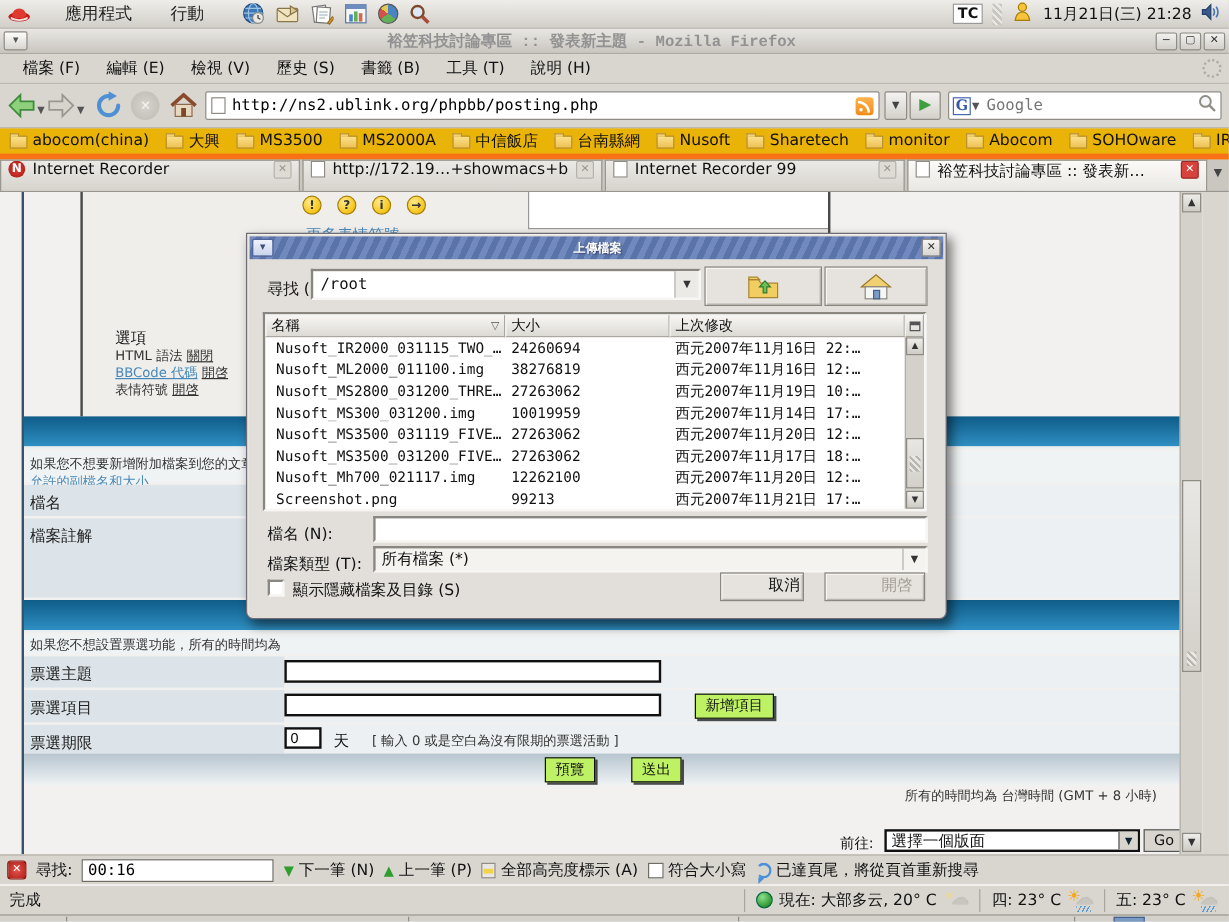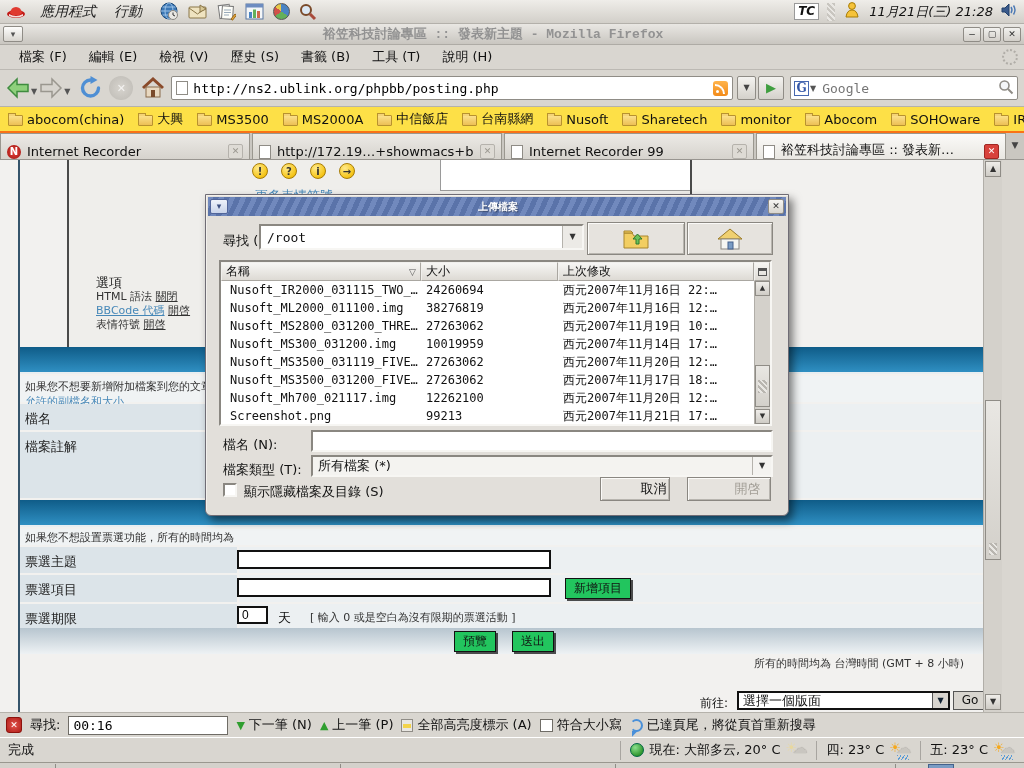--- a/index.html
+++ b/index.html
@@ -3,21 +3,21 @@
 <meta charset="utf-8">
 <style>
   * { margin:0; padding:0; box-sizing:border-box; }
   html,body { width:1024px; height:768px; overflow:hidden; }
   body { font-family:"DejaVu Sans", sans-serif; font-size:13px; color:#111; background:#d9d6d0; }
   #screen { position:relative; width:1024px; height:768px; overflow:hidden; }
 
   
   #desktop-panel { position:absolute; left:0; top:0; width:1024px; height:24px;
     background:linear-gradient(#efede9,#d2cfc9); border-bottom:1px solid #b3b0aa;
-    display:flex; align-items:center; gap:10px; padding:0 6px;font-style:italic; }
+    display:flex; align-items:center; gap:24px; padding:0 6px; }
   .panel-menu { font-size:14px; color:#222; padding:0 4px; }
   .panel-icons { display:flex; align-items:center; gap:9px; margin-left:4px; }
   .panel-right { margin-left:auto; display:flex; align-items:center; gap:8px; }
   .tc-box { background:#fff; border:1px solid #999; font-size:12px; font-weight:bold; padding:0 3px; height:17px; line-height:15px; }
   .hatch { width:8px; height:18px; background:repeating-linear-gradient(45deg,#c9c6c0 0 2px,#e9e7e3 2px 4px); }
   .clock-text { font-size:13px; color:#111; }
   .hat-icon svg, .app-icon svg { display:block; }
 
   
   #titlebar { position:absolute; left:0; top:24px; width:1024px; height:21px;
@@ -55,33 +55,33 @@
     text-align:center; font-size:8px; color:#444; line-height:22px; }
   .go-btn { width:26px; height:24px; background:linear-gradient(#f4f3f0,#d4d1cb); border:1px solid #8f8c86; border-radius:2px;
     margin-left:2px; text-align:center; color:#3f9e3f; font-size:13px; line-height:22px; }
   .searchbox { width:228px; height:24px; background:#fff; border:1px solid #8f8c86; border-radius:2px;
     display:flex; align-items:center; margin-left:6px; padding:0 3px; }
   .g-icon { width:15px; height:15px; border:1px solid #4668b0; font-family:"DejaVu Serif", serif; font-size:12px; font-weight:bold;
     color:#3558a8; text-align:center; line-height:13px; background:#fff; }
   .search-input { flex:1; border:none; outline:none; font-size:13px; color:#9a9a9a; font-family:"DejaVu Sans Mono", monospace; background:transparent; padding-left:4px; }
 
   
-  #bookmarksbar { position:absolute; left:0; top:107px; width:1024px; height:26px; background:#fde047;
-    border-bottom:2px solid #f97316; display:flex; align-items:center; gap:14px; padding:0 8px; overflow:hidden; }
+  #bookmarksbar { position:absolute; left:0; top:107px; width:1024px; height:26px; background:#eab308;
+    border-bottom:5px solid #f97316; display:flex; align-items:center; gap:14px; padding:0 8px; overflow:hidden; }
   .bookmark { display:flex; align-items:center; gap:4px; font-size:13px; white-space:nowrap; }
   .folder-icon { width:15px; height:11px; background:linear-gradient(#fbe08a,#edc055); border:1px solid #b8922f; border-radius:1px; position:relative; margin-top:2px; }
   .folder-icon::before { content:""; position:absolute; top:-3px; left:-1px; width:6px; height:2px;
     background:#f4d377; border:1px solid #b8922f; border-bottom:none; }
 
   
   #tabbar { position:absolute; left:0; top:133px; width:1024px; height:27px; background:#cac7c1;
     border-bottom:1px solid #989590; display:flex; align-items:flex-end; }
   #tabstrip { display:flex; height:26px; flex:1; }
   .tab { width:250px; height:26px; background:linear-gradient(#eceae6,#d6d3cd); border:1px solid #9a978f; border-bottom:none;
-    display:flex; align-items:flex-end; padding:0 6px; gap:6px; font-size:13px; margin-right:2px; overflow:hidden; }
+    display:flex; align-items:flex-start; padding:0 6px; gap:6px; font-size:13px; margin-right:2px; overflow:hidden; }
   .tab.active { background:linear-gradient(#fbfaf8,#e9e7e2); }
   .tab-label { flex:1; white-space:nowrap; overflow:hidden; font-family:"DejaVu Sans", sans-serif; }
   .tab-close { width:15px; height:15px; border-radius:2px; background:#dedbd5; border:1px solid #b5b2ac;
     color:#9a978f; font-size:9px; line-height:13px; text-align:center; flex:0 0 auto; }
   .tab.active .tab-close { background:#d8423c; border-color:#a02722; color:#fff; }
   .tab-icon { width:12px; height:14px; flex:0 0 auto; }
   .tab-icon.page { background:#fff; border:1px solid #8f8c86; }
   .tab-icon.nusoft { border-radius:50%; width:14px; height:14px; background:radial-gradient(#e8433c,#9e130e);
     color:#fff; font-size:10px; font-weight:bold; text-align:center; line-height:14px; }
   .tab-icon.nusoft::after { content:"N"; }
@@ -100,22 +100,22 @@
   #options-block .opt-title { font-size:13px; color:#222; }
   .opt-state { text-decoration:underline; }
   .opt-name.link { color:#4788b8; text-decoration:underline; }
   .blue-bar { position:absolute; left:20px; width:968px; height:27px; background:linear-gradient(#0f5c88,#2f8fc2); border-bottom:2px solid #e8eef1; }
   .prow { position:absolute; left:20px; width:968px; }
   .prow .plabel { position:absolute; left:0; top:0; bottom:0; width:217px; background:#dce4e9; padding:6px 0 0 5px; font-size:13px; color:#222; }
   .prow .pfield { position:absolute; left:219px; top:0; bottom:0; right:0; background:#ecf0f2; }
   .note-row { background:#f0f3f4; font-size:11px; color:#333; padding:3px 0 0 5px; }
   .phpbb-link { color:#4788b8; text-decoration:underline; }
   .phpbb-input { position:absolute; background:#fff; border:2px solid #111; }
-  .phpbb-btn { background:#22c55e; border:1px solid #111; box-shadow:2px 2px 0 rgba(20,20,20,.75);
-    font-size:12px; padding:1px 8px; color:#111; }
+  .phpbb-btn { background:#bef264; border:1px solid #111; box-shadow:2px 2px 0 rgba(20,20,20,.75);
+    font-size:12px; padding:1px 8px; color:#111;margin-left:14px; }
   #poll-footer { position:absolute; left:20px; width:968px; height:26px; background:linear-gradient(#b7c5cf,#eef2f4);
     display:flex; align-items:center; justify-content:center; gap:16px; }
   #timezone-note { position:absolute; right:38px; top:496px; font-size:11px; color:#333; }
   #jump-row { position:absolute; left:0; top:531px; width:1002px; height:21px; font-size:12px; }
   #jump-row .jump-label { position:absolute; left:700px; top:4px; }
   .jump-select { position:absolute; left:737px; top:0; width:213px; height:19px; background:#fff; border:2px solid #111; display:flex; align-items:center; }
   .jump-select .jump-value { flex:1; padding-left:4px; font-size:13px; white-space:nowrap; overflow:hidden; }
   .jump-select .jump-arrow { width:16px; height:100%; background:#d8d5cf; border-left:1px solid #555; font-size:8px; text-align:center; line-height:15px; color:#123; }
   .go-button { position:absolute; left:953px; top:0; width:34px; height:19px; background:#d8d5cf; border:1px solid #555; font-size:12px; text-align:center; line-height:16px; }
 

